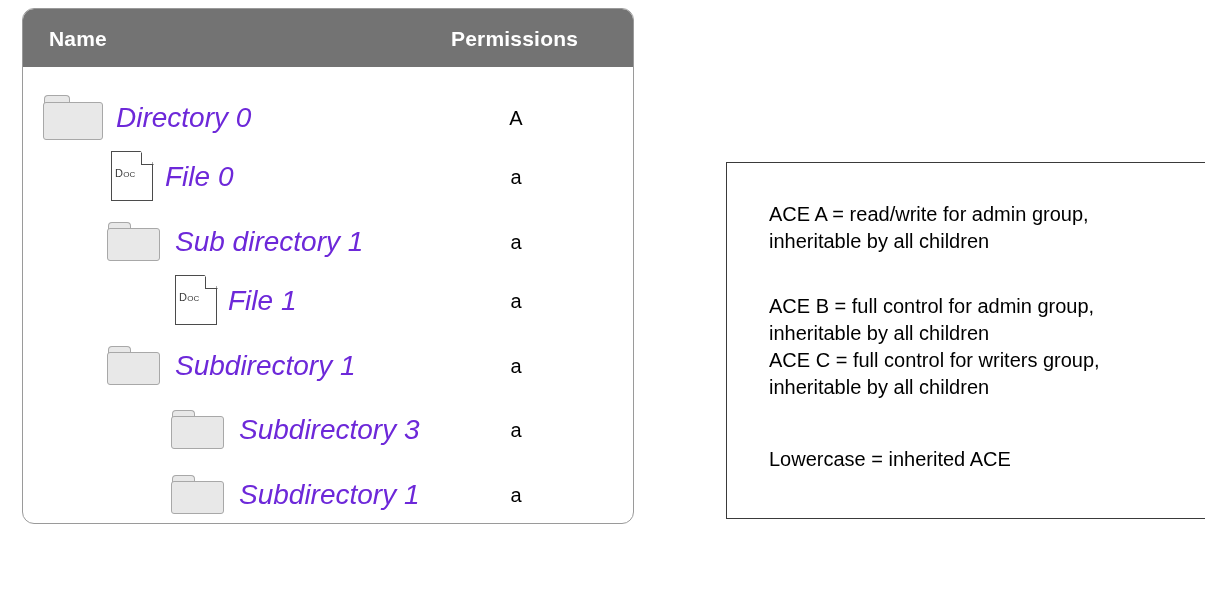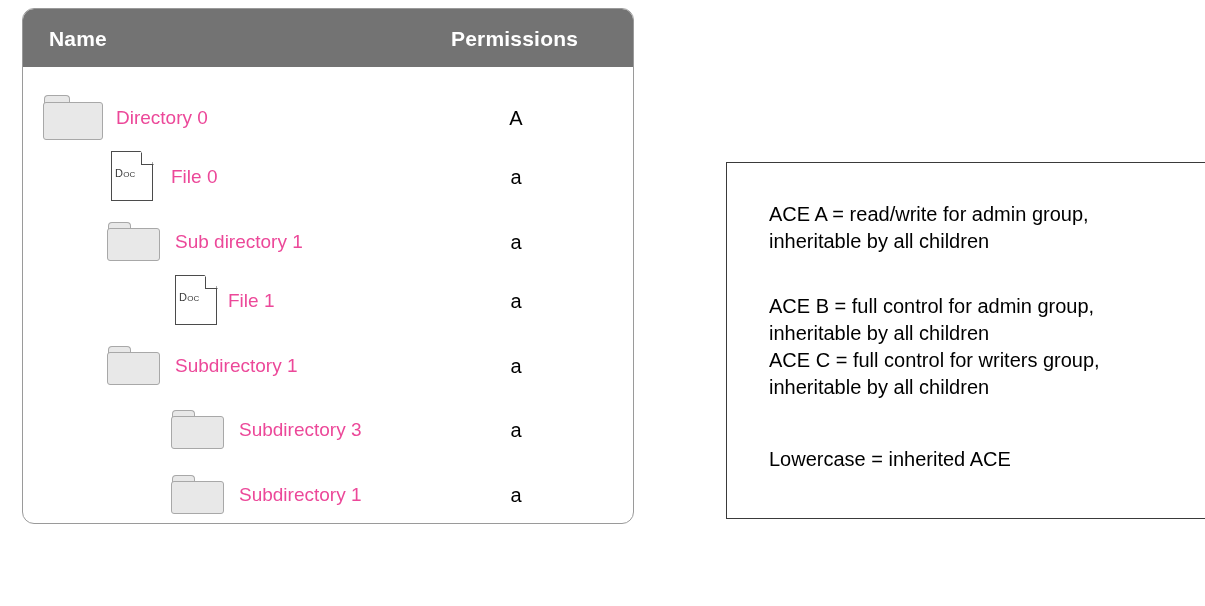--- a/index.html
+++ b/index.html
@@ -61,23 +61,24 @@
   .tree-row {
     position: absolute;
     left: 0;
     width: 100%;
     height: 42px;
   }
   .tree-row .label {
     position: absolute;
     top: 50%;
     transform: translateY(-50%);
-    font-size: 19px;
-    color: #ec4899;
+    font-size: 28px;
+    color: #6d28d9;
     white-space: nowrap;
+    font-style: italic;
   }
   .tree-row .perm {
     position: absolute;
     left: 478px;
     top: 50%;
     transform: translateY(-50%);
     font-size: 20px;
     color: #000000;
     text-align: center;
     width: 30px;
@@ -198,21 +199,21 @@
     <span class="label" style="left:93px;">Directory 0</span>
     <span class="perm">A</span>
   </div>
 
   <div class="tree-row" style="top:147px;">
     <span class="icon-doc" style="left:88px;">
       <span class="page"></span>
         <span class="fold"></span>
       <span class="doctext">Doc</span>
     </span>
-    <span class="label" style="left:148px;">File 0</span>
+    <span class="label" style="left:142px;">File 0</span>
     <span class="perm">a</span>
   </div>
 
   <div class="tree-row" style="top:212px;">
     <span class="icon-folder small" style="left:84px;">
       <span class="tab"></span>
         <span class="body"></span>
     </span>
     <span class="label" style="left:152px;">Sub directory 1</span>
     <span class="perm">a</span>

